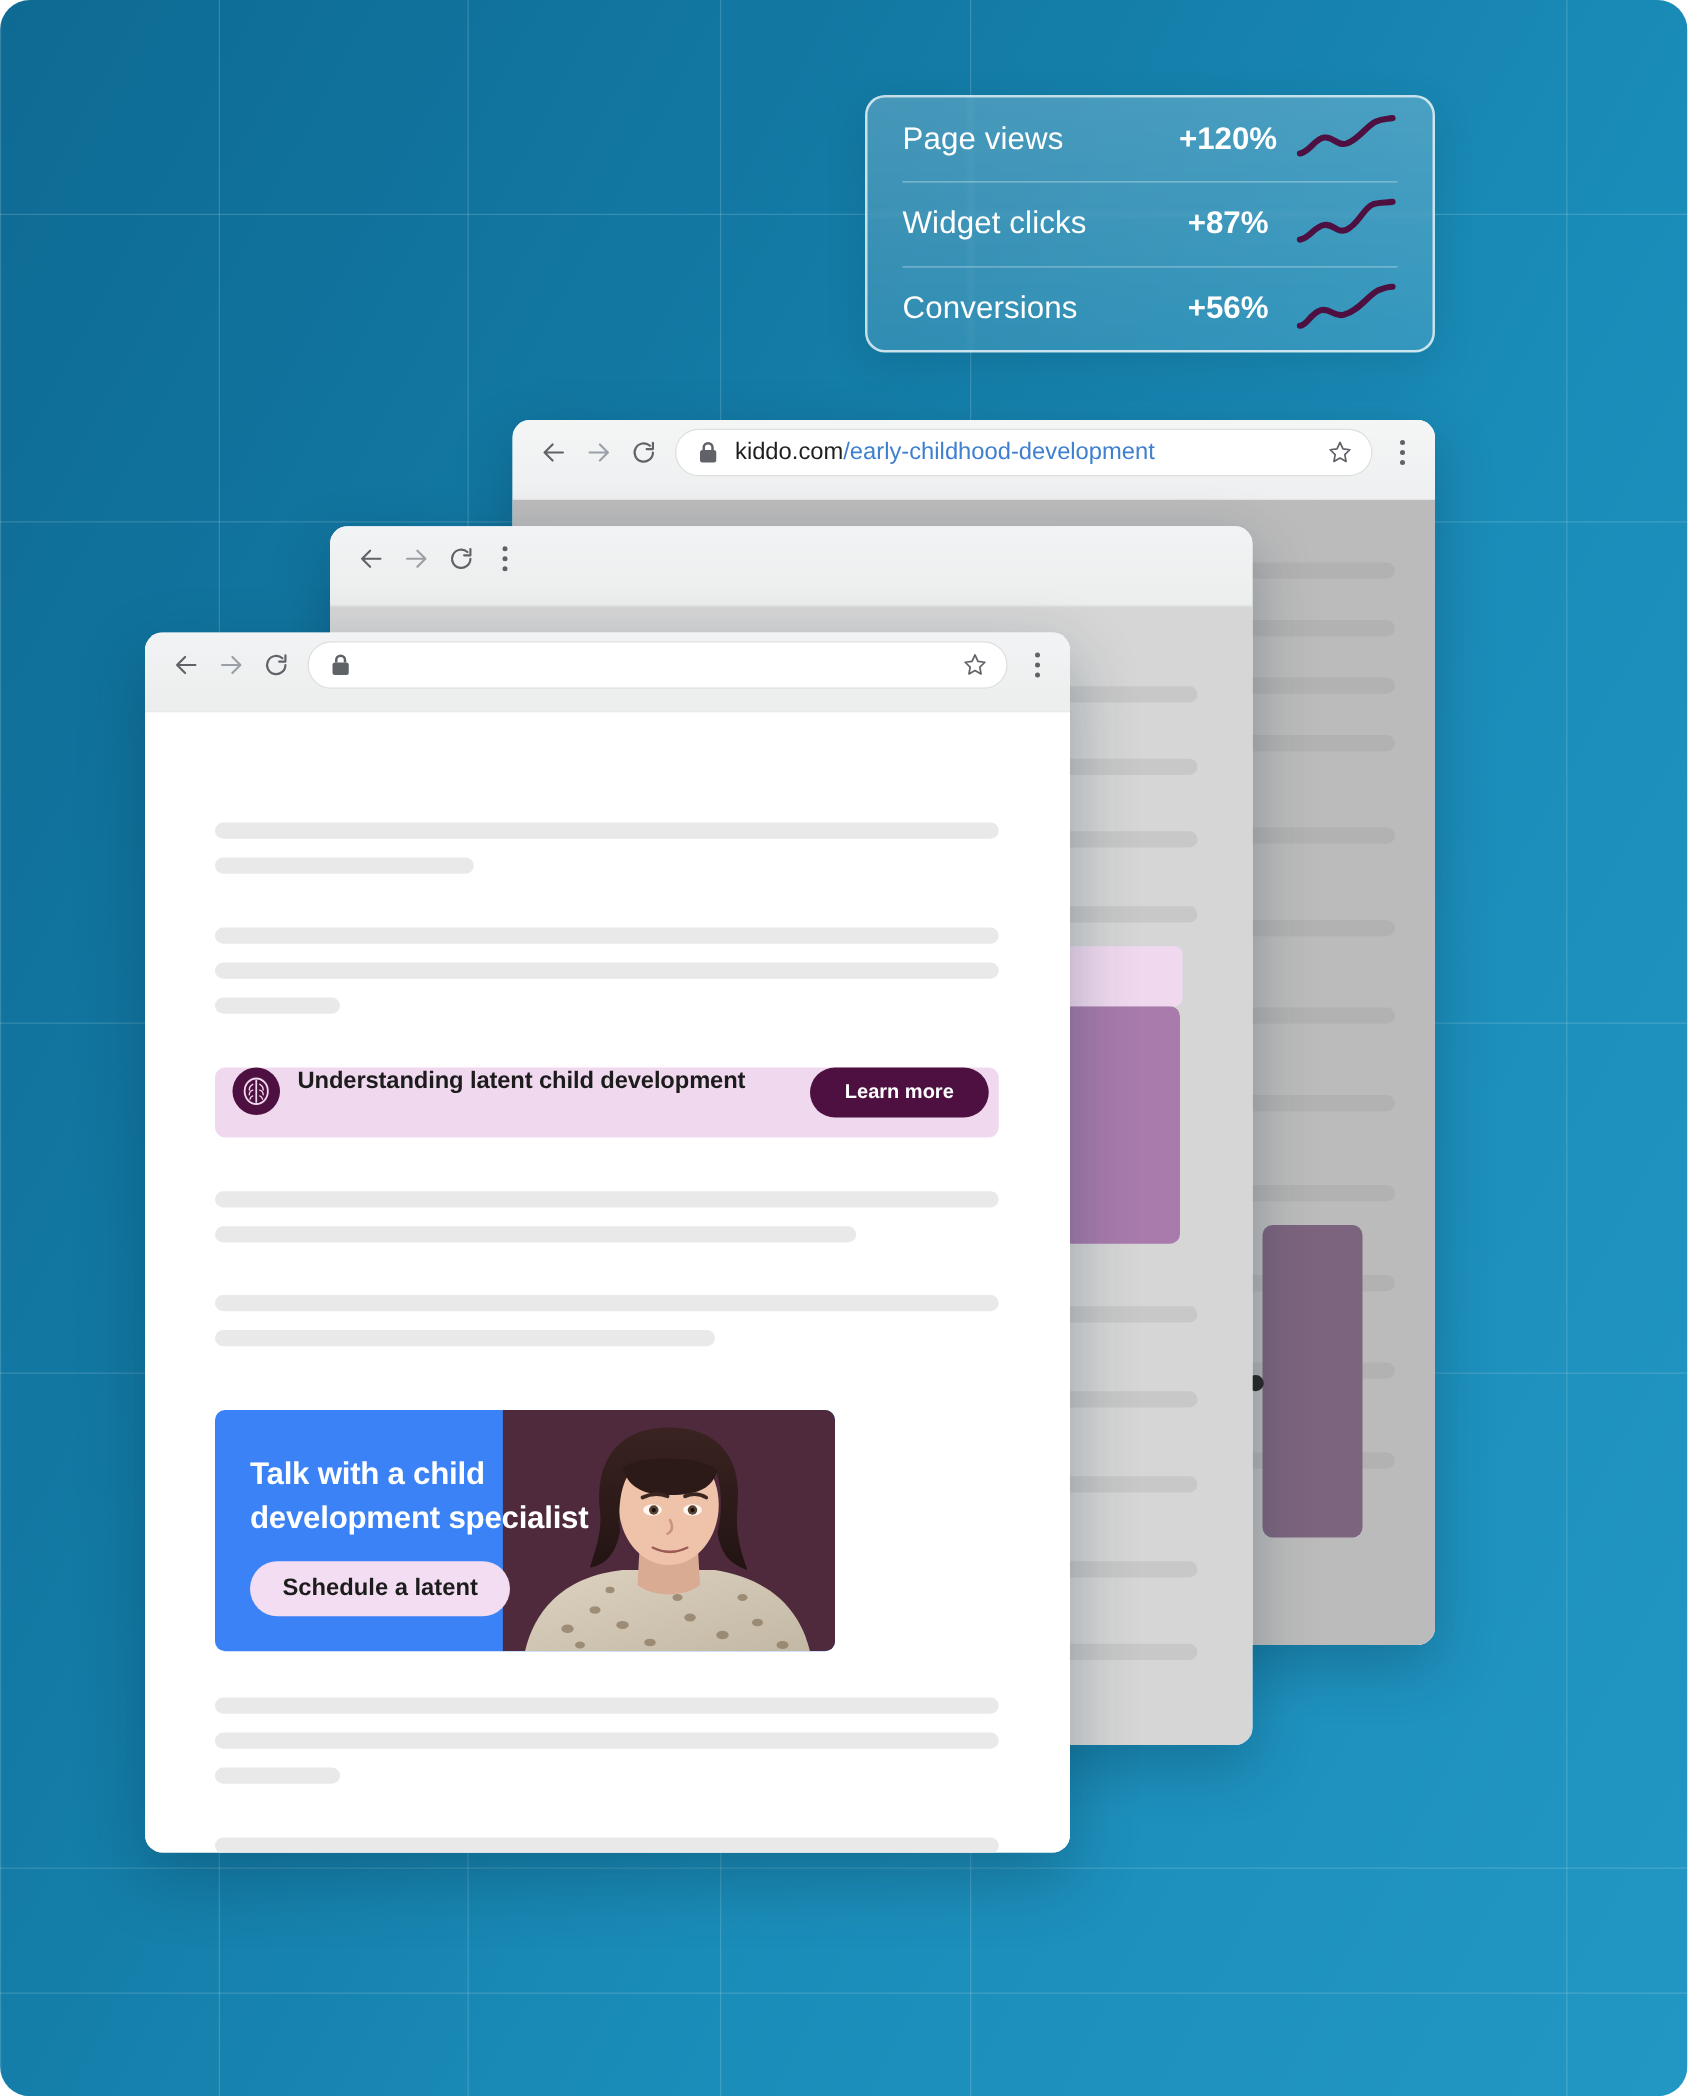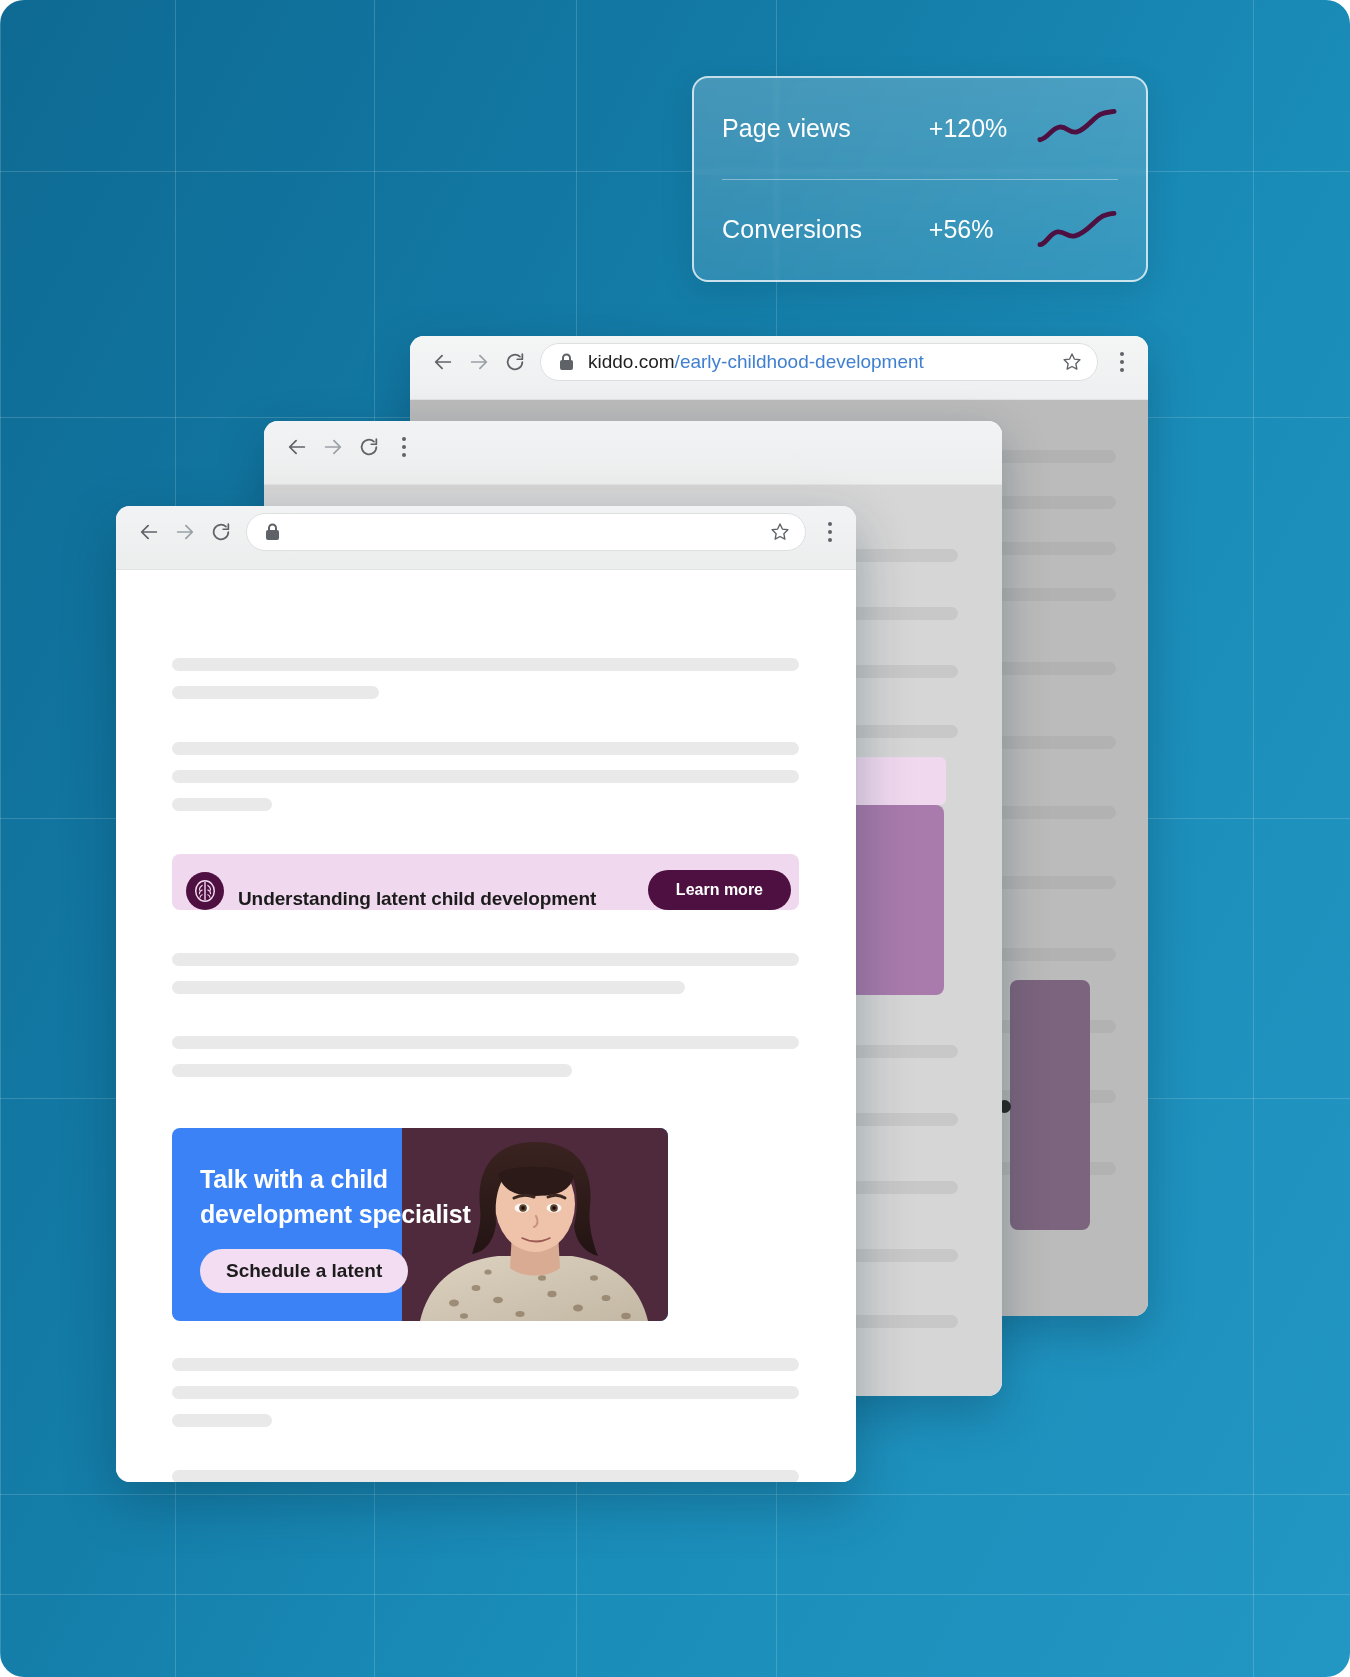--- a/index.html
+++ b/index.html
@@ -42,22 +42,22 @@
   }
   .stat-row + .stat-row::before {
     content: ""; position: absolute; left: 0; right: 0; top: 0;
     height: 1px; background: rgba(255,255,255,0.38);
   }
   .stat-label {
     color: #ffffff; font-size: 25px; letter-spacing: .1px;
     width: 212px; white-space: nowrap;
   }
   .stat-value {
-    color: #ffffff; font-size: 25px; font-weight: 400;
-    width: 110px; white-space: nowrap;
+    color: #ffffff; font-size: 25px; font-weight: 700;
+    width: 110px; white-space: nowrap; text-align: center;
   }
   .spark { width: 84px; height: 46px; margin-left: auto; }
 
   
   .browser {
     position: absolute;
     background: #ffffff;
     border-radius: 14px;
     box-shadow: 0 16px 46px rgba(6,40,60,0.28);
     overflow: hidden;
@@ -113,21 +113,21 @@
   #win-front .page-body { background: #ffffff; }
   #win-front .skel { background: #e9e9e9; }
 
   
   .promo-banner {
     position: absolute;
     left: 56px; top: 284px;
     width: 627px; height: 56px;
     background: #f0d9ef;
     border-radius: 8px;
-    display: flex; align-items: flex-end;
+    display: flex; align-items: flex-start;
     padding: 0 8px 0 14px;
     gap: 14px;
   }
   .brain-badge {
     width: 38px; height: 38px; border-radius: 50%;
     background: #4d1040; flex: 0 0 auto;
     display: flex; align-items: center; justify-content: center;
   }
   .promo-text {
     font-size: 19px; font-weight: 700; color: #1c1c1c;
@@ -213,20 +213,27 @@
   <div class="stats-card">
 
     <div class="stat-row">
       <div class="stat-label">Page views</div>
       <div class="stat-value">+120%</div>
       <svg class="spark" viewBox="0 0 84 46">
         <path d="M4 34 C 12 33, 16 22, 24 21 C 32 20, 34 28, 42 26 C 52 23, 58 12, 66 8 C 72 5, 76 6, 80 5" fill="none" stroke="#4d1040" stroke-width="5" stroke-linecap="round" stroke-linejoin="round"></path>
       </svg>
     </div>
 
+    <div class="stat-row">
+      <div class="stat-label">Widget clicks</div>
+      <div class="stat-value">+87%</div>
+      <svg class="spark" viewBox="0 0 84 46">
+        <path d="M4 36 C 12 35, 16 25, 24 24 C 32 23, 34 31, 42 28 C 52 24, 56 10, 64 7 C 70 5, 76 6, 80 5" fill="none" stroke="#4d1040" stroke-width="5" stroke-linecap="round" stroke-linejoin="round"></path>
+      </svg>
+    </div>
 
     <div class="stat-row">
       <div class="stat-label">Conversions</div>
       <div class="stat-value">+56%</div>
       <svg class="spark" viewBox="0 0 84 46">
         <path d="M4 38 C 10 38, 14 26, 22 25 C 30 24, 32 31, 40 29 C 52 26, 60 13, 68 9 C 73 7, 77 6, 80 6" fill="none" stroke="#4d1040" stroke-width="5" stroke-linecap="round" stroke-linejoin="round"></path>
       </svg>
     </div>
 
   </div>

